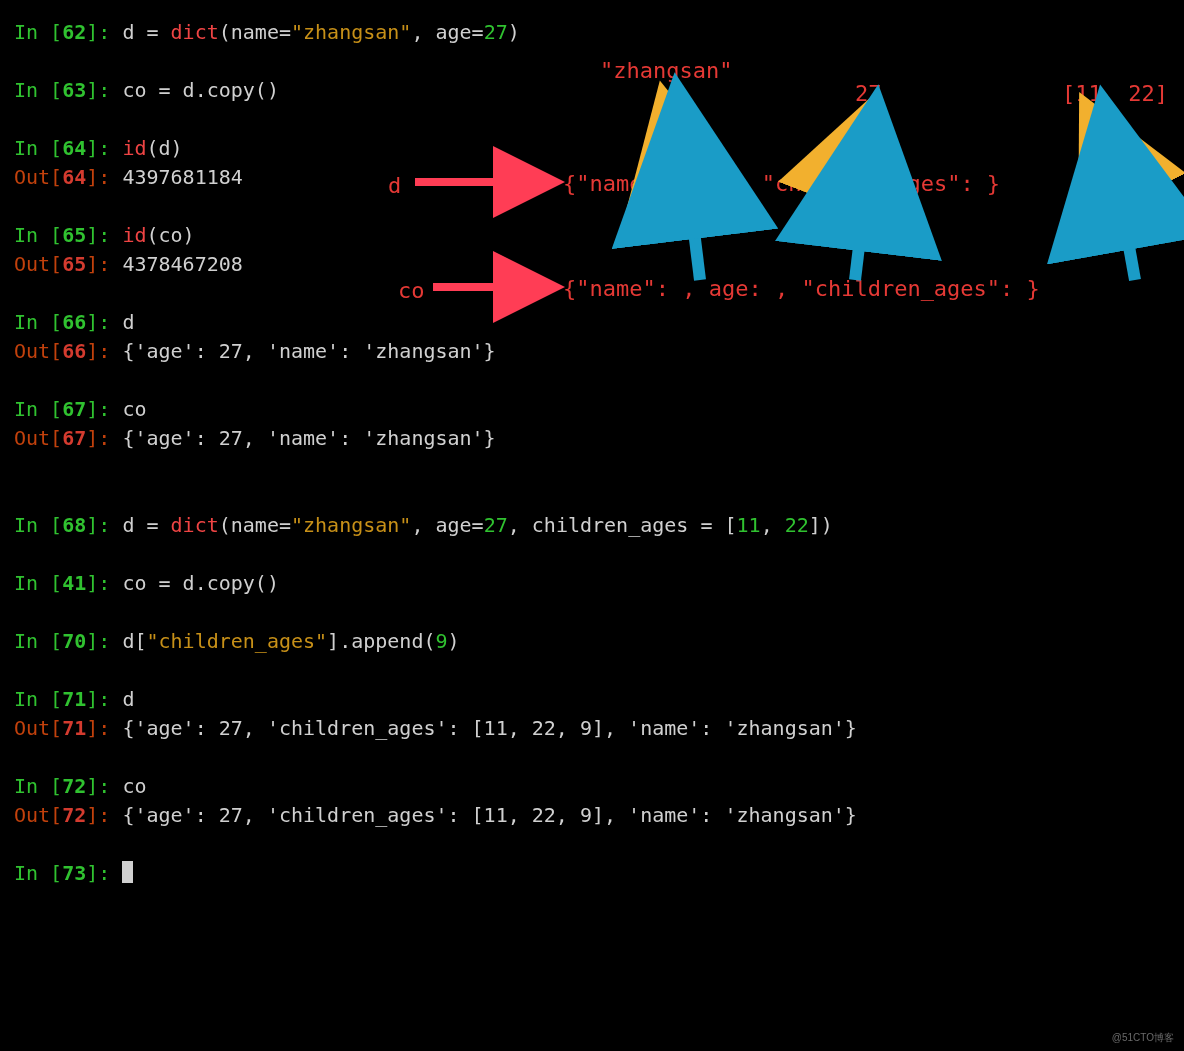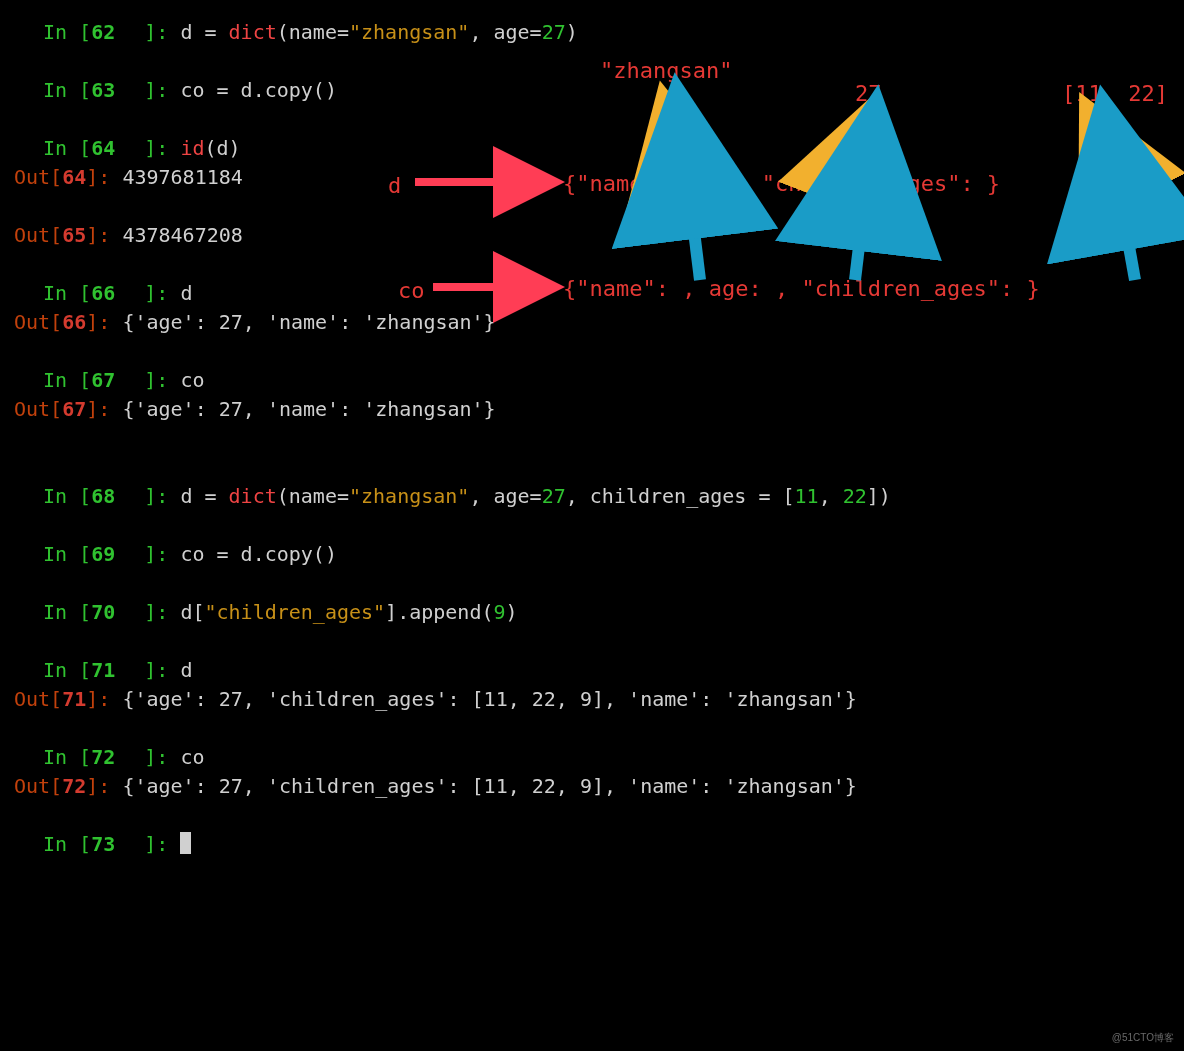--- a/index.html
+++ b/index.html
@@ -8,21 +8,21 @@
     font-family: "Menlo", "Consolas", monospace;
     font-size: 20px;
     line-height: 1.45;
     color: #d0d0d0;
     width: 1184px;
     height: 1051px;
     position: relative;
     padding: 18px 14px;
   }
   .line { white-space: pre; }
-  .in-prompt   { color: #30c230; margin-left: 29px; }
+  .in-prompt   { color: #30c230; }
   .in-num      { color: #30c230; font-weight: bold; }
   .out-prompt  { color: #c2410c; }
   .out-num     { color: #d43b2f; font-weight: bold; }
   .builtin     { color: #ef4444; }
   .string      { color: #c79018; }
   .number      { color: #30c230; }
   .plain       { color: #d0d0d0; }
   .ident       { color: #d0d0d0; }
   .cursor {
     display: inline-block;
@@ -62,37 +62,38 @@
   <div class="line"><span class="in-prompt">In [</span><span class="in-num">62</span><span class="in-prompt">]: </span><span class="ident">d</span><span class="plain"> = </span><span class="builtin">dict</span><span class="plain">(name=</span><span class="string">"zhangsan"</span><span class="plain">, age=</span><span class="number">27</span><span class="plain">)</span></div>
   <div class="line">&nbsp;</div>
 
   <div class="line"><span class="in-prompt">In [</span><span class="in-num">63</span><span class="in-prompt">]: </span><span class="plain">co = d.copy()</span></div>
   <div class="line">&nbsp;</div>
 
   <div class="line"><span class="in-prompt">In [</span><span class="in-num">64</span><span class="in-prompt">]: </span><span class="builtin">id</span><span class="plain">(d)</span></div>
   <div class="line"><span class="out-prompt">Out[</span><span class="out-num">64</span><span class="out-prompt">]: </span><span class="plain">4397681184</span></div>
   <div class="line">&nbsp;</div>
 
+  <div class="line"><span class="in-prompt">In [</span><span class="in-num">65</span><span class="in-prompt">]: </span><span class="builtin">id</span><span class="plain">(co)</span></div>
   <div class="line"><span class="out-prompt">Out[</span><span class="out-num">65</span><span class="out-prompt">]: </span><span class="plain">4378467208</span></div>
   <div class="line">&nbsp;</div>
 
   <div class="line"><span class="in-prompt">In [</span><span class="in-num">66</span><span class="in-prompt">]: </span><span class="plain">d</span></div>
   <div class="line"><span class="out-prompt">Out[</span><span class="out-num">66</span><span class="out-prompt">]: </span><span class="plain">{'age': 27, 'name': 'zhangsan'}</span></div>
   <div class="line">&nbsp;</div>
 
   <div class="line"><span class="in-prompt">In [</span><span class="in-num">67</span><span class="in-prompt">]: </span><span class="plain">co</span></div>
   <div class="line"><span class="out-prompt">Out[</span><span class="out-num">67</span><span class="out-prompt">]: </span><span class="plain">{'age': 27, 'name': 'zhangsan'}</span></div>
   <div class="line">&nbsp;</div>
 
   <div class="line">&nbsp;</div>
 
   <div class="line"><span class="in-prompt">In [</span><span class="in-num">68</span><span class="in-prompt">]: </span><span class="ident">d</span><span class="plain"> = </span><span class="builtin">dict</span><span class="plain">(name=</span><span class="string">"zhangsan"</span><span class="plain">, age=</span><span class="number">27</span><span class="plain">, children_ages = [</span><span class="number">11</span><span class="plain">, </span><span class="number">22</span><span class="plain">])</span></div>
   <div class="line">&nbsp;</div>
 
-  <div class="line"><span class="in-prompt">In [</span><span class="in-num">69</span><span class="in-prompt">]: </span><span class="plain">co = d.copy()</span></div>
+  <div class="line"><span class="in-prompt">In [</span><span class="in-num">41</span><span class="in-prompt">]: </span><span class="plain">co = d.copy()</span></div>
   <div class="line">&nbsp;</div>
 
   <div class="line"><span class="in-prompt">In [</span><span class="in-num">70</span><span class="in-prompt">]: </span><span class="plain">d[</span><span class="string">"children_ages"</span><span class="plain">].append(</span><span class="number">9</span><span class="plain">)</span></div>
   <div class="line">&nbsp;</div>
 
   <div class="line"><span class="in-prompt">In [</span><span class="in-num">71</span><span class="in-prompt">]: </span><span class="plain">d</span></div>
   <div class="line"><span class="out-prompt">Out[</span><span class="out-num">71</span><span class="out-prompt">]: </span><span class="plain">{'age': 27, 'children_ages': [11, 22, 9], 'name': 'zhangsan'}</span></div>
   <div class="line">&nbsp;</div>
 
   <div class="line"><span class="in-prompt">In [</span><span class="in-num">72</span><span class="in-prompt">]: </span><span class="plain">co</span></div>

